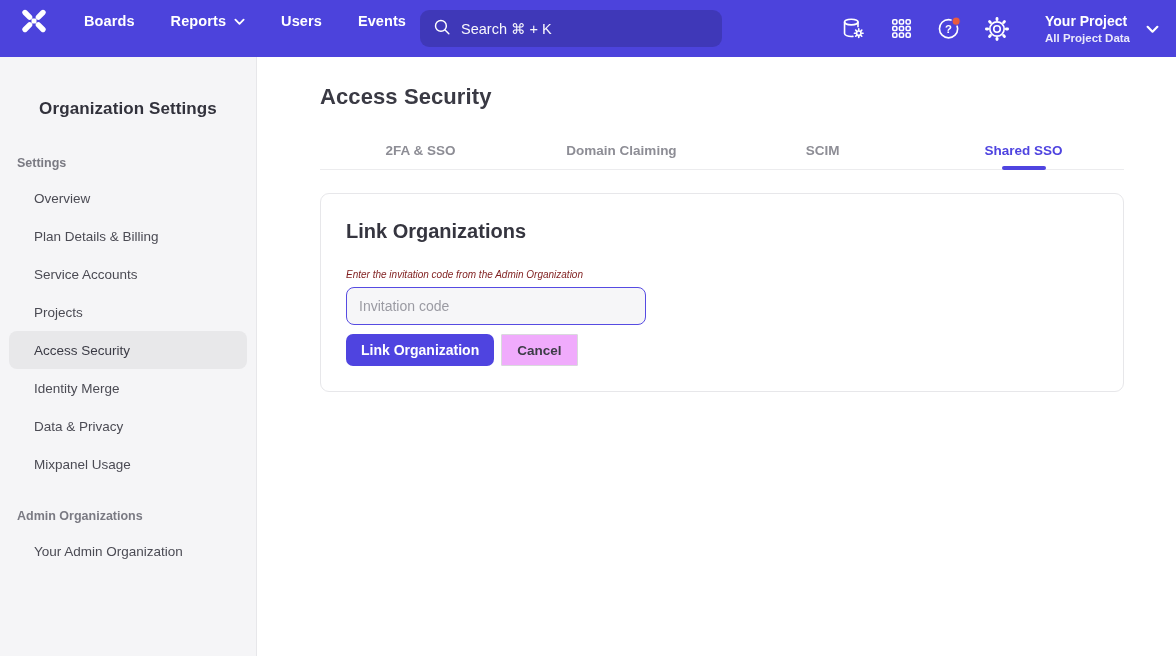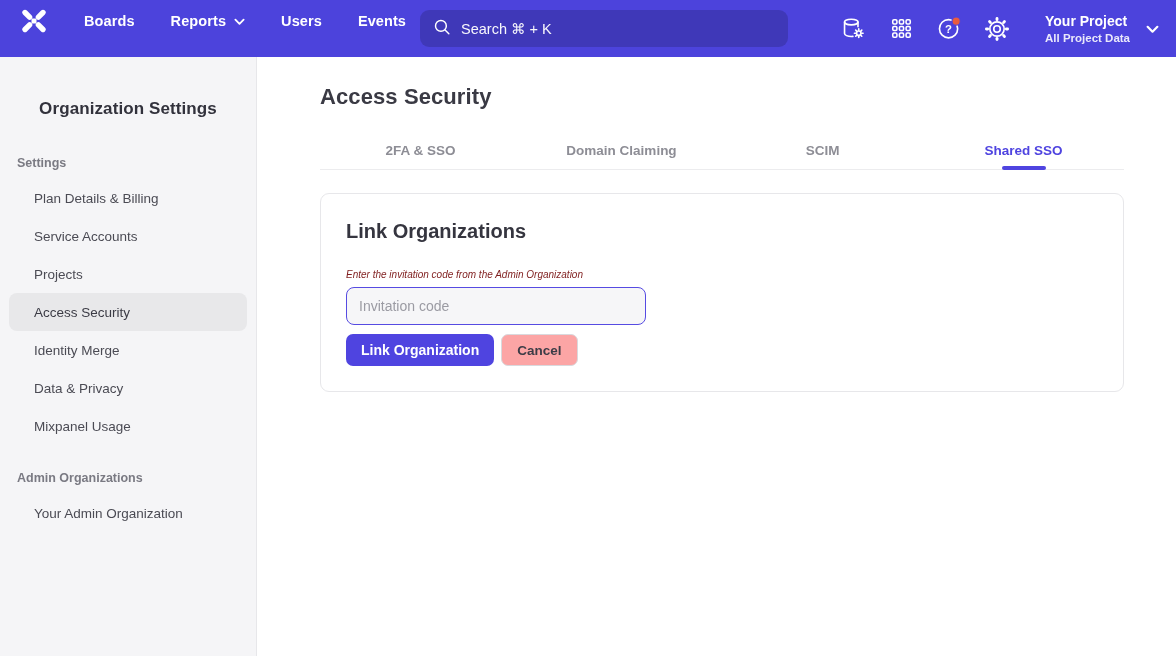--- a/index.html
+++ b/index.html
@@ -4,21 +4,21 @@
 <style>
   * { margin:0; padding:0; box-sizing:border-box; }
   html,body { width:1176px; height:656px; }
   body { font-family:"Liberation Sans", sans-serif; background:#fff; overflow:hidden; }
 
   
   .topnav { height:57px; background:#4c43dc; display:flex; align-items:center; position:relative; padding:0 18px 16px 19px; color:#fff; }
   .brand { display:flex; align-items:center; margin-right:35px; cursor:pointer; }
   .nav-links { display:flex; gap:36px; align-items:center; }
   .nav-link { color:#fff; font-size:14.5px; font-weight:600; letter-spacing:.1px; display:flex; align-items:center; gap:8px; cursor:pointer; white-space:nowrap; }
-  .search { position:absolute; left:420px; top:10px; width:368px; height:37px; background:rgba(0,0,0,0.16); border-radius:9px; display:flex; align-items:center; padding:0 13px; gap:10px; cursor:text; }
+  .search { position:absolute; left:420px; top:10px; width:302px; height:37px; background:rgba(0,0,0,0.16); border-radius:9px; display:flex; align-items:center; padding:0 13px; gap:10px; cursor:text; }
   .search input { background:transparent; border:none; outline:none; color:#fff; font-size:14.5px; width:100%; font-family:inherit; }
   .search input::placeholder { color:rgba(255,255,255,0.96); opacity:1; }
   .nav-right { position:absolute; right:17px; top:0; height:57px; display:flex; align-items:center; gap:22px; }
   .icon-btn { width:26px; height:26px; display:flex; align-items:center; justify-content:center; cursor:pointer; }
   .project { display:flex; align-items:center; margin-left:13px; cursor:pointer; }
   .project-text { display:flex; flex-direction:column; align-items:flex-start; }
   .project-name { font-size:14px; font-weight:700; line-height:17px; }
   .project-scope { font-size:11.5px; font-weight:700; color:rgba(255,255,255,0.88); line-height:14px; margin-top:1px; }
   .project .chev { margin-left:16px; }
 
@@ -42,21 +42,21 @@
   .tab.active { color:#4f44e0; }
   .tab.active::after { content:""; position:absolute; bottom:-1px; left:50%; transform:translateX(-50%); width:44px; height:4px; border-radius:2px; background:#4f44e0; }
 
   .card { margin-top:23px; border:1px solid #e7e7ea; border-radius:9px; background:#fff; padding:26px 25px 25px; }
   .card-title { font-size:20px; font-weight:700; color:#35353f; }
   .card-desc { margin-top:26px; font-size:10px; color:#7f1d1d;font-style:italic; }
   .invite-input { display:block; margin-top:7px; width:300px; height:38px; border:1px solid #564be2; border-radius:8px; background:#f6f6f8; padding:0 12px; font-size:14px; color:#3a3a44; outline:none; font-family:inherit; }
   .invite-input::placeholder { color:#9b9ba3; }
   .btn-row { margin-top:9px; display:flex; align-items:center; gap:7px; }
   .btn-primary { height:32px; padding:0 15px; background:#4f44e0; color:#fff; border:none; border-radius:7px; font-size:14px; font-weight:600; font-family:inherit; cursor:pointer; }
-  .btn-secondary { height:32px; padding:0 15px; background:#fca5a5; color:#3c3c46; border:1px solid #d9d9dd; border-radius:7px; font-size:13.5px; font-weight:600; font-family:inherit; cursor:pointer; }
+  .btn-secondary { height:32px; padding:0 15px; background:#f0abfc; color:#3c3c46; border:1px solid #d9d9dd; border-radius:1px; font-size:13.5px; font-weight:600; font-family:inherit; cursor:pointer; }
 </style>
 </head>
 <body>
 
 <header class="topnav">
   <div class="brand">
     <svg width="30" height="30" viewBox="0 0 30 30">
       <g stroke="#fff" stroke-width="5.4" stroke-linecap="round">
         <line x1="6" y1="6.5" x2="10.6" y2="11.1"></line>
         <line x1="24" y1="6.5" x2="19.4" y2="11.1"></line>
@@ -166,20 +166,21 @@
   </div>
 </header>
 
 <div class="layout">
 
   <aside class="sidebar">
     <div class="sidebar-title">Organization Settings</div>
 
     <div class="section-label">Settings</div>
     <div class="side-list">
+      <div class="side-item">Overview</div>
       <div class="side-item">Plan Details &amp; Billing</div>
       <div class="side-item">Service Accounts</div>
       <div class="side-item">Projects</div>
       <div class="side-item active">Access Security</div>
       <div class="side-item">Identity Merge</div>
       <div class="side-item">Data &amp; Privacy</div>
       <div class="side-item">Mixpanel Usage</div>
     </div>
 
     <div class="section-label admin">Admin Organizations</div>

